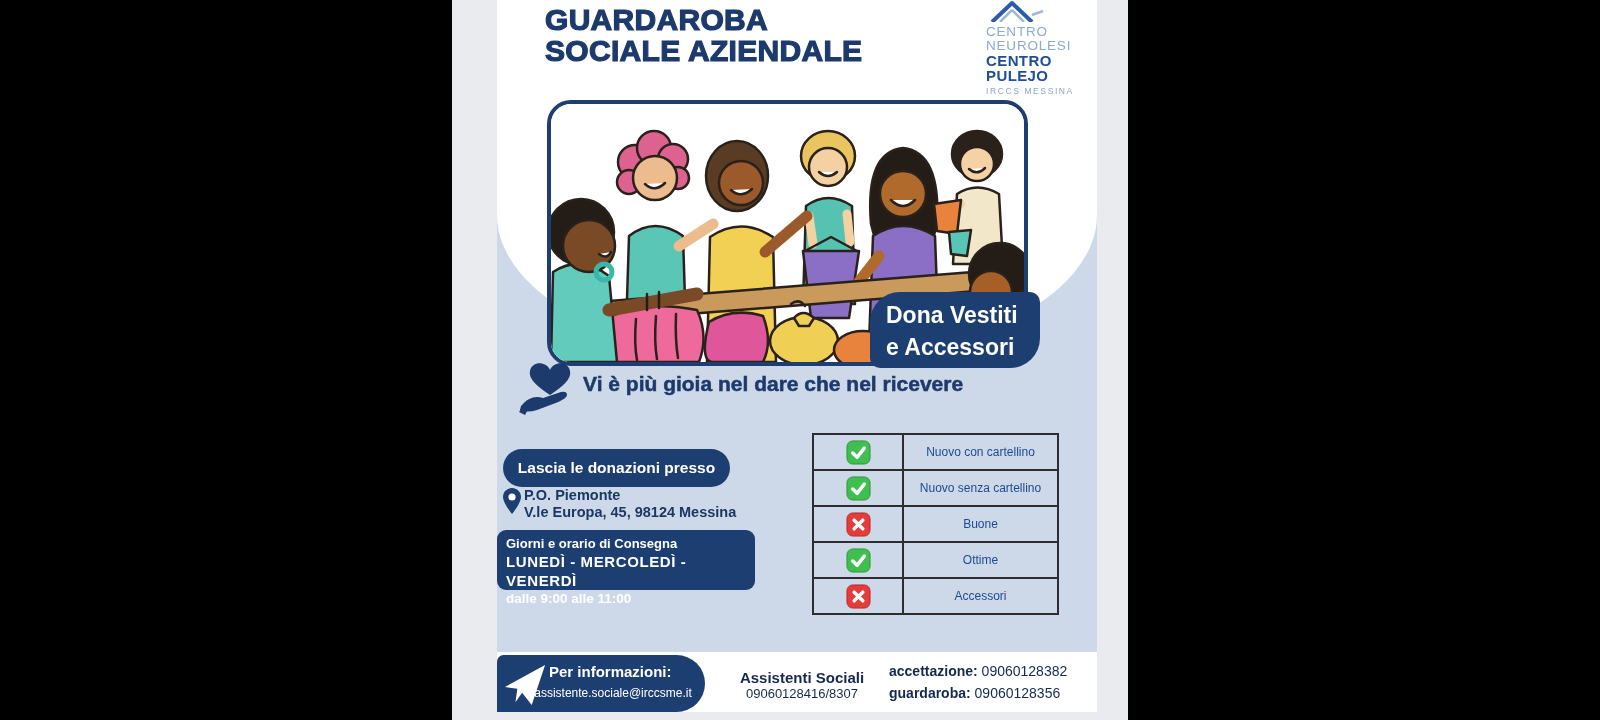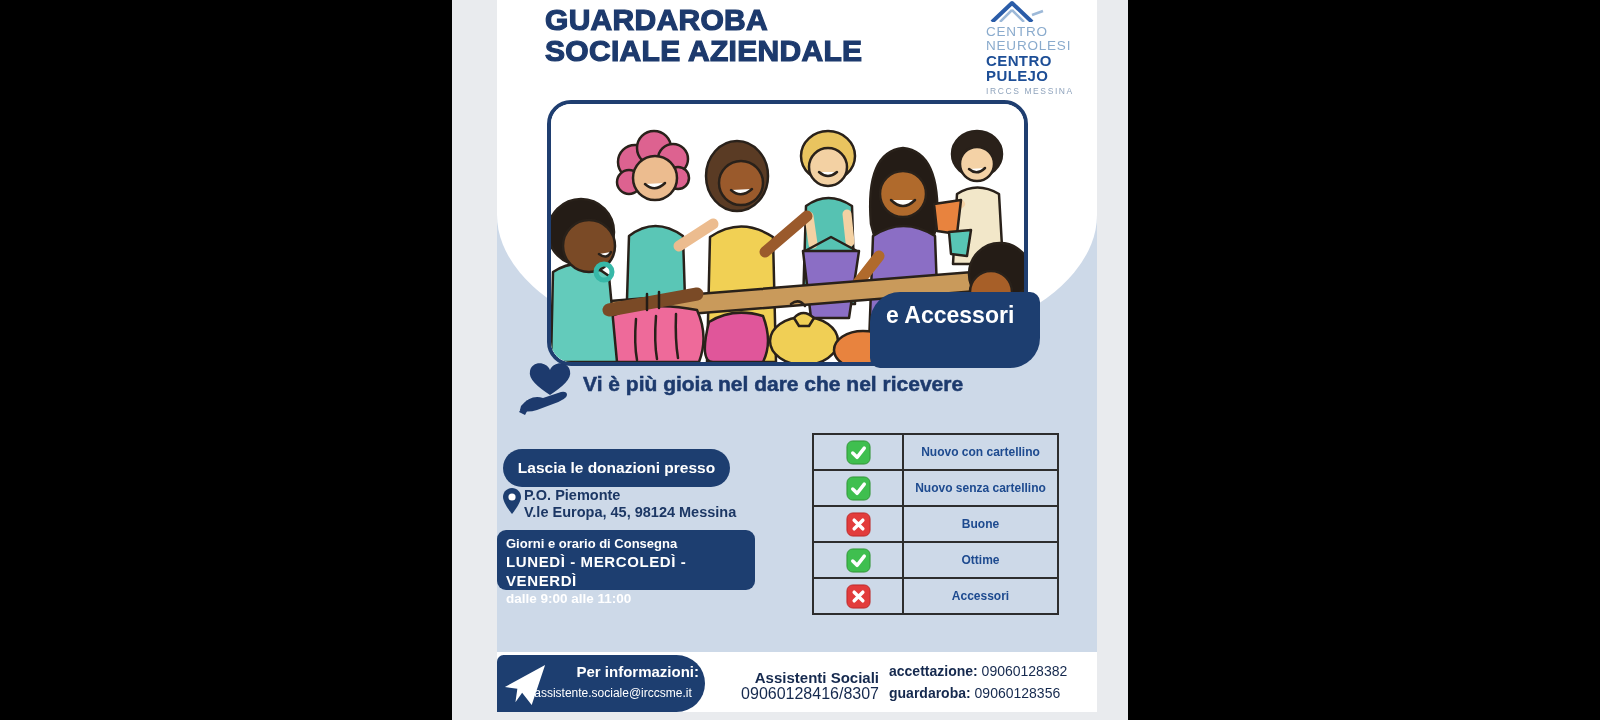--- a/index.html
+++ b/index.html
@@ -44,33 +44,33 @@
             padding:5px 0 0 9px;box-sizing:border-box;border-radius:9px;}
   .schedule .s1{font-size:13px;font-weight:bold;line-height:17px;}
   .schedule .s2{font-size:15px;font-weight:bold;line-height:19px;letter-spacing:.6px;}
   .schedule .s3{font-size:13.5px;font-weight:bold;line-height:18px;}
 
   .cond-table{position:absolute;left:315px;top:433px;border:2px solid #2d2d2d;}
   .cond-row{display:flex;height:34px;border-bottom:2px solid #2d2d2d;}
   .cond-row:last-child{border-bottom:none;}
   .cond-icon{width:88px;border-right:2px solid #2d2d2d;display:flex;align-items:center;justify-content:center;}
   .cond-label{width:153px;display:flex;align-items:center;justify-content:center;
-              color:#1d4a8f;font-weight:bold;font-size:12px;}
+              color:#1d4a8f;font-weight:normal;font-size:12px;}
 
   .footer-bar{position:absolute;left:0;top:652px;width:600px;height:60px;background:#ffffff;}
   .info-shape{position:absolute;left:0;top:655px;width:208px;height:57px;background:#1d3e70;
               border-radius:12px 52px 52px 0;}
   .plane{position:absolute;left:6px;top:8px;}
-  .info-label{position:absolute;left:52px;top:8px;width:150px;text-align:right;
+  .info-label{position:absolute;left:52px;top:8px;width:150px;text-align:left;
               color:#fff;font-weight:bold;font-size:15px;}
   .info-email{position:absolute;left:28px;top:31px;width:176px;text-align:center;
               color:#fff;font-size:12px;}
   .sw-block{position:absolute;left:228px;top:669px;width:154px;text-align:center;color:#15294e;}
   .sw-block .l1{font-weight:bold;font-size:15px;line-height:17px;}
-  .sw-block .l2{font-size:16px;line-height:16px;}
+  .sw-block .l2{font-size:13px;line-height:16px;}
   .num-block{position:absolute;left:392px;top:661px;width:195px;color:#15294e;font-size:14px;}
   .num-block .row{line-height:20px;}
   .num-block .row:last-child{margin-top:2px;}
   .num-block b{font-weight:bold;}
 </style>
 </head>
 <body>
 
 <div class="stage">
   <div class="page-panel"></div>
@@ -166,20 +166,21 @@
           <circle cx="449" cy="170" r="31" fill="#241c16"></circle>
           <circle cx="440" cy="188" r="21" fill="#a75f28"></circle>
           <path d="M428,192 Q434,200 444,198" fill="#fff"></path>
           <path d="M398,258 Q404,210 442,204 L473,214 L473,258 Z" fill="#58c5b5"></path>
           <path d="M452,200 L473,186 L473,226 Z" fill="#e8833e"></path>
         </g>
       </svg>
     </div>
 
     <div class="badge">
+      <div>Dona Vestiti</div>
       <div>e Accessori</div>
     </div>
 
     <svg class="hearthand" width="62" height="60" viewBox="0 0 62 60">
       <path d="M33,14 C29,5 15,5 13,15 C11,23 21,31 33,39 C45,31 55,23 53,15 C51,5 37,5 33,14 Z" fill="#1d3a6d"></path>
       <path d="M4,50 Q14,38 26,42 L44,36 Q50,35 50,39 Q50,43 36,48 L20,54 Q10,57 3,54 Z" fill="#1d3a6d"></path>
       <path d="M2,56 L10,44 L14,48 L8,59 Z" fill="#1d3a6d"></path>
     </svg>
     <div class="slogan">Vi è più gioia nel dare che nel ricevere</div>
 
@@ -243,21 +244,21 @@
               <rect x="1" y="1" width="24" height="24" rx="6" fill="#e23c3c" stroke="#bb2727"></rect>
               <path d="M8.5,8.5 L17.5,17.5 M17.5,8.5 L8.5,17.5" fill="none" stroke="#fff" stroke-width="3.6" stroke-linecap="round"></path>
             </svg>
         </div>
         <div class="cond-label">Accessori</div>
       </div>
     </div>
 
     <div class="footer-bar">
 
-      <div class="sw-block" style="position: absolute; left: 228px; top: 17px; text-align: right;">
+      <div class="sw-block" style="position: absolute; left: 228px; top: 17px;">
         <div class="l1">Assistenti Sociali</div>
         <div class="l2">09060128416/8307</div>
       </div>
       <div class="num-block" style="position: absolute; left: 392px; top: 9px;">
         <div class="row"><b>accettazione:</b> <span>09060128382</span></div>
         <div class="row"><b>guardaroba:</b> <span>09060128356</span></div>
       </div>
     </div>
     <div class="info-shape">
       <svg class="plane" width="44" height="44" viewBox="0 0 46 46">

